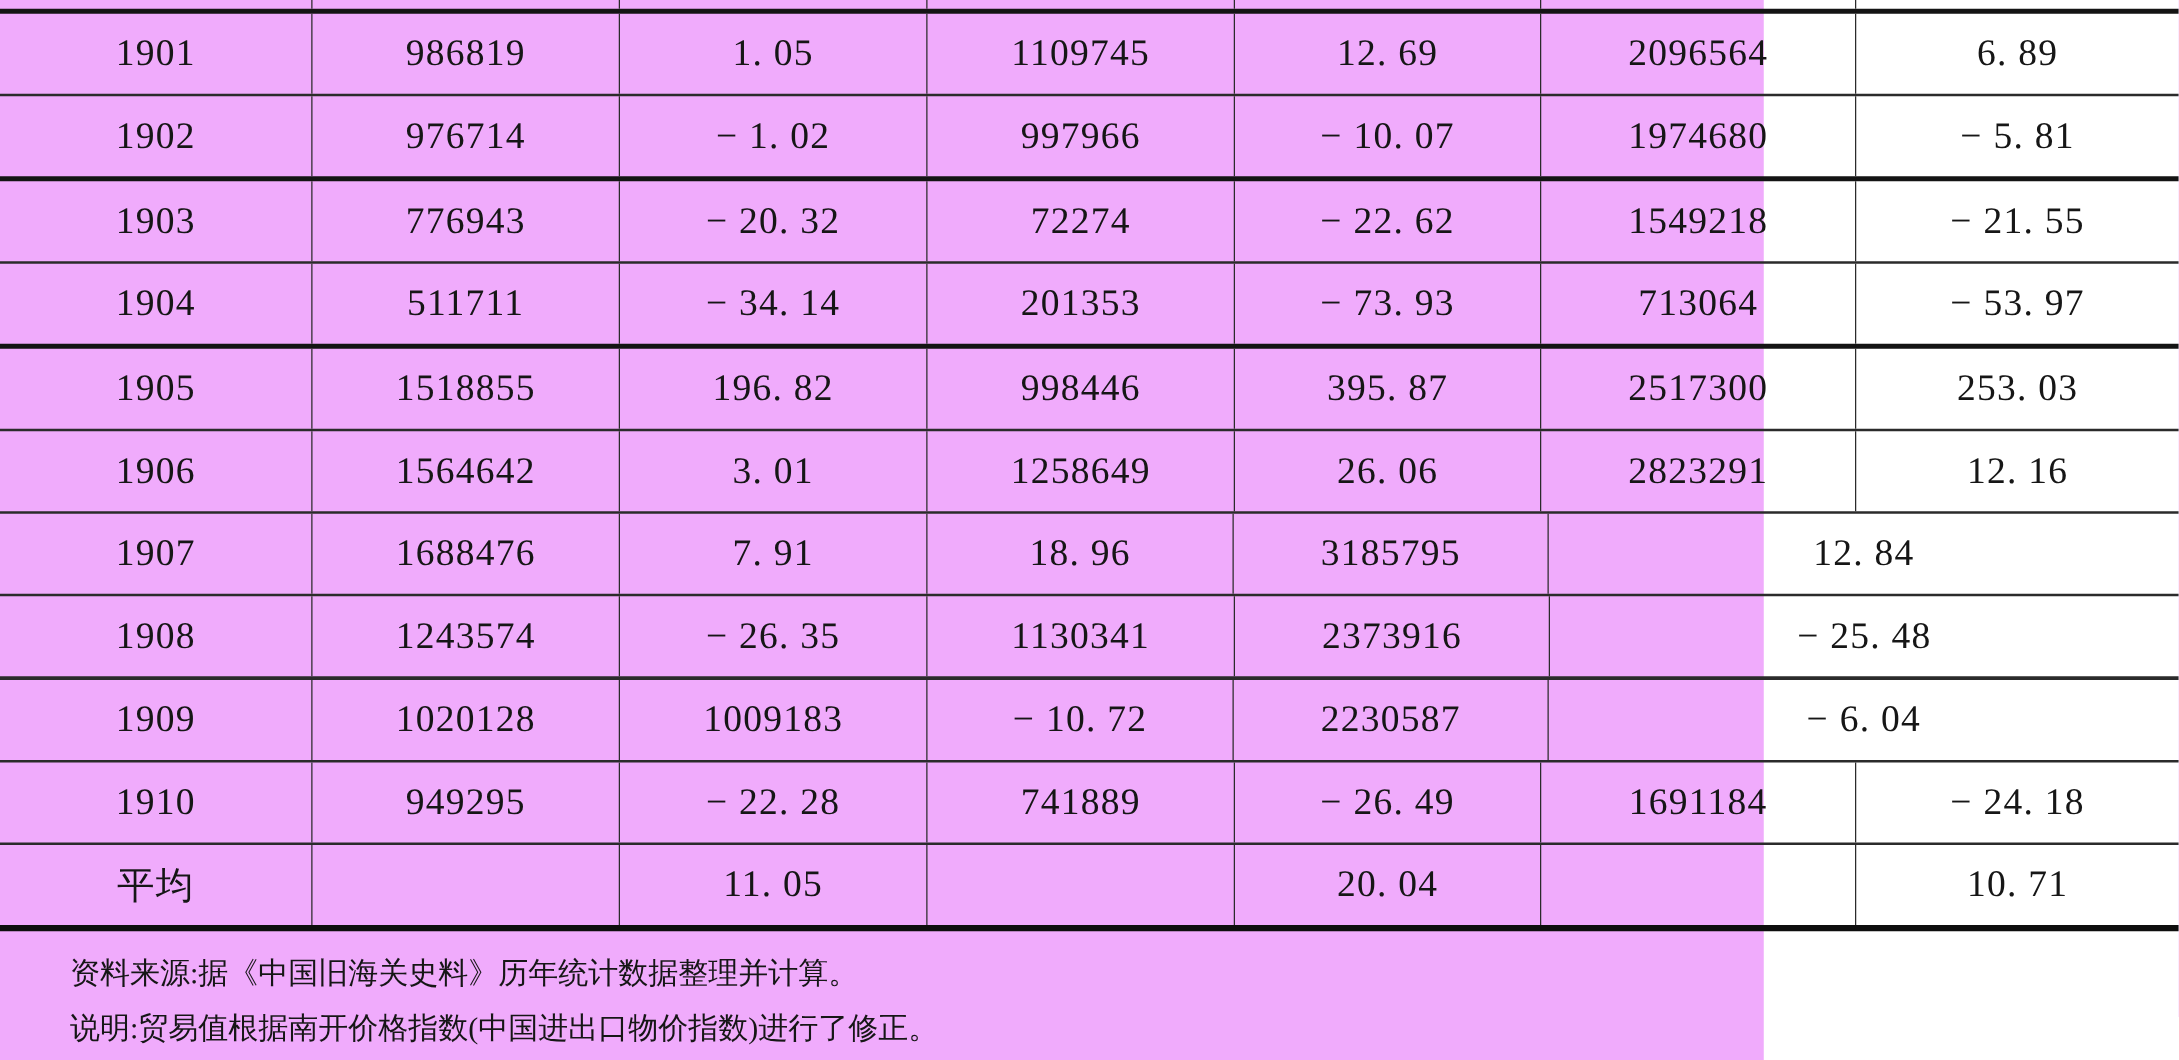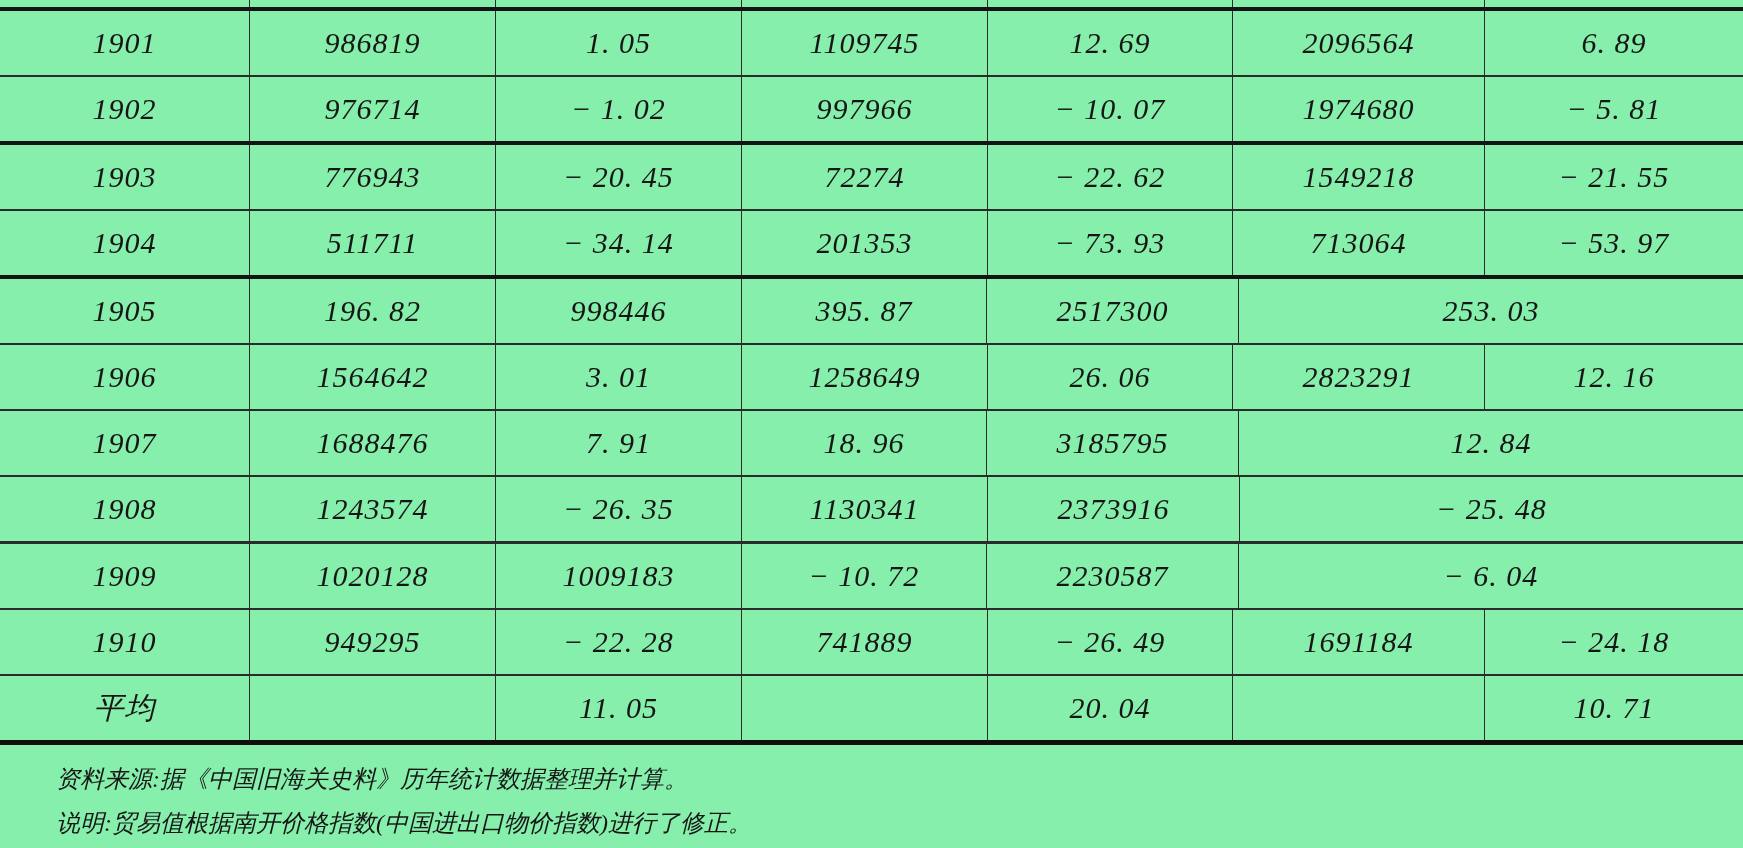--- a/index.html
+++ b/index.html
@@ -3,21 +3,21 @@
 <meta charset="utf-8">
 <style>
   html,body{margin:0;padding:0;}
   body{
     width:1743px;height:848px;
     background:#ffffff;
     color:#161616;
     font-family:"Liberation Serif","DejaVu Serif",serif;
     overflow:hidden;
   }
-  .page{width:1743px;height:848px;background:#86efac;font-style:italic;}
+  .page{width:1411px;height:848px;background:#f0abfc;}
   .scan-table{width:1743px;}
   
   .sliver{display:flex;height:7px;border-bottom:4px solid #141414;}
   .sliver .cell{font-size:0;}
   
   .trow{display:flex;height:64px;border-bottom:2px solid #2b2b2b;}
   .trow:nth-child(2),
   .trow:nth-child(4){border-bottom-width:4px;border-bottom-color:#141414;}
   .trow:nth-child(8){border-bottom-width:3px;}
   .trow:last-child{border-bottom:5px solid #0e0e0e;text-align:center;}
@@ -70,37 +70,38 @@
           <div class="cell c1">976714</div>
           <div class="cell c2">− 1. 02</div>
           <div class="cell c3">997966</div>
           <div class="cell c4">− 10. 07</div>
           <div class="cell c5">1974680</div>
           <div class="cell c6">− 5. 81</div>
         </div>
         <div class="trow">
           <div class="cell c0">1903</div>
           <div class="cell c1">776943</div>
-          <div class="cell c2">− 20. 45</div>
+          <div class="cell c2">− 20. 32</div>
           <div class="cell c3">72274</div>
           <div class="cell c4">− 22. 62</div>
           <div class="cell c5">1549218</div>
           <div class="cell c6">− 21. 55</div>
         </div>
         <div class="trow">
           <div class="cell c0">1904</div>
           <div class="cell c1">511711</div>
           <div class="cell c2">− 34. 14</div>
           <div class="cell c3">201353</div>
           <div class="cell c4">− 73. 93</div>
           <div class="cell c5">713064</div>
           <div class="cell c6">− 53. 97</div>
         </div>
         <div class="trow">
           <div class="cell c0">1905</div>
+          <div class="cell c1">1518855</div>
           <div class="cell c2">196. 82</div>
           <div class="cell c3">998446</div>
           <div class="cell c4">395. 87</div>
           <div class="cell c5">2517300</div>
           <div class="cell c6">253. 03</div>
         </div>
         <div class="trow">
           <div class="cell c0">1906</div>
           <div class="cell c1">1564642</div>
           <div class="cell c2">3. 01</div>

